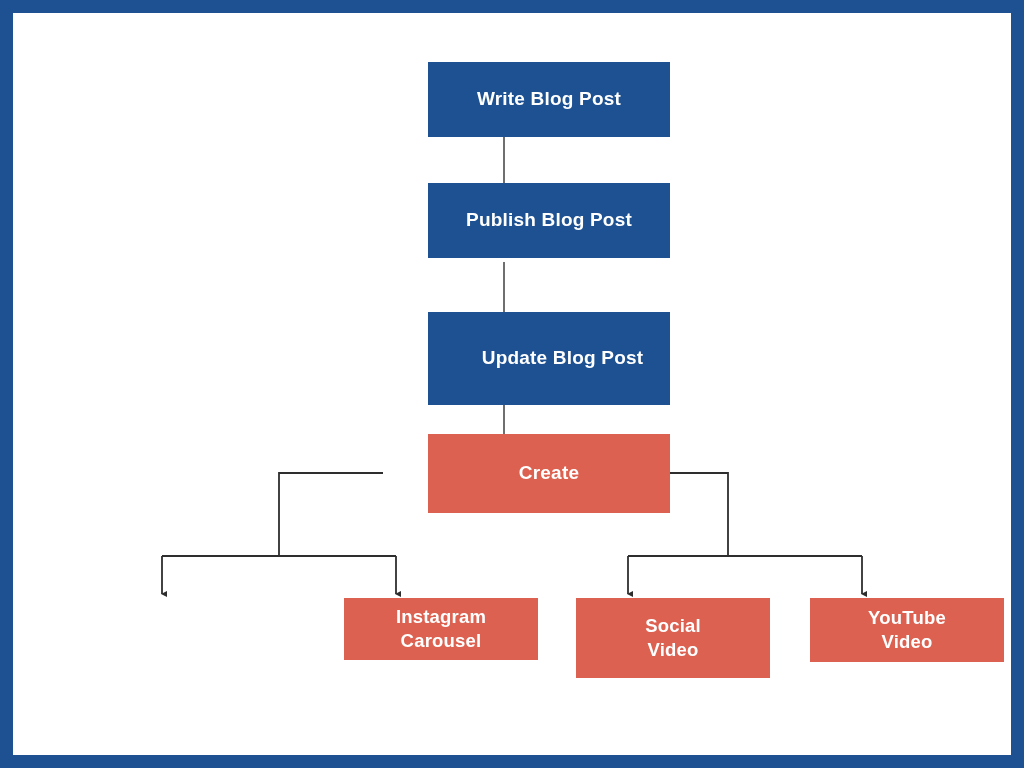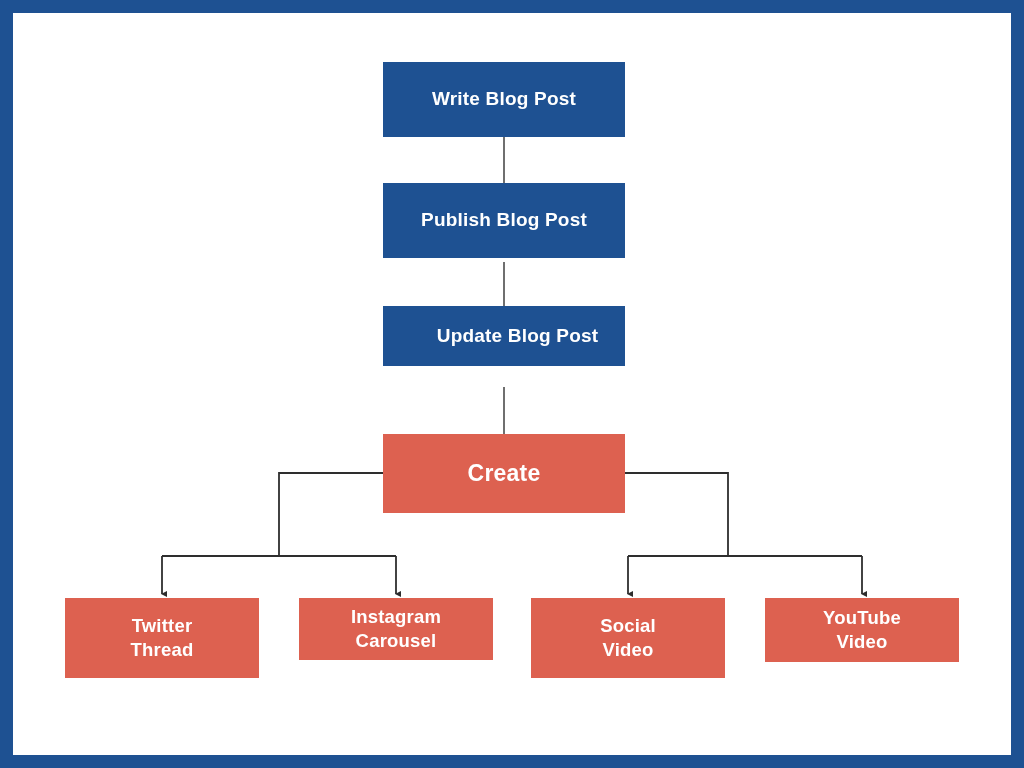--- a/index.html
+++ b/index.html
@@ -38,30 +38,31 @@
     position: absolute;
     display: flex;
     align-items: center;
     justify-content: center;
     text-align: center;
     color: #ffffff;
     font-weight: bold;
     line-height: 1.28;
     letter-spacing: 0.2px;
     user-select: none;
+    margin-left: 45px;
   }
   .node.blue  { background: #1e5192; }
   .node.red   { background: #dd6150; }
   .node-label {
     display: block;
     padding: 0 10px;
     white-space: pre-line;
   }
   .stage-node  { font-size: 19px; }
-  .create-node { font-size: 23px; }
+  .create-node { font-size: 19px; }
   .leaf-node   { font-size: 18.5px; }
 
   
   #brand-logo {
     position: absolute;
     right: 12px;
     bottom: 12px;
     display: flex;
     align-items: flex-end;
     height: 34px;
@@ -123,32 +124,28 @@
     </svg>
 
     <div class="node blue stage-node" style="left:370px; top:49px; width:242px; height:75px;">
       <span class="node-label">Write Blog Post</span>
     </div>
 
     <div class="node blue stage-node" style="left:370px; top:170px; width:242px; height:75px;">
       <span class="node-label">Publish Blog Post</span>
     </div>
 
-    <div class="node blue stage-node" style="left:370px; top:293px; width:242px; height:60px;padding-left:27px;">
+    <div class="node blue stage-node" style="left:370px; top:299px; width:242px; height:93px;padding-left:27px;">
       <span class="node-label">Update Blog Post</span>
     </div>
 
     <div class="node red create-node" style="left:370px; top:421px; width:242px; height:79px;">
       <span class="node-label">Create</span>
     </div>
 
-    <div class="node red leaf-node" style="left:52px; top:585px; width:194px; height:80px;">
-      <span class="node-label">Twitter
-Thread</span>
-    </div>
 
     <div class="node red leaf-node" style="left:286px; top:585px; width:194px; height:62px;">
       <span class="node-label">Instagram
 Carousel</span>
     </div>
 
     <div class="node red leaf-node" style="left:518px; top:585px; width:194px; height:80px;text-align:center;">
       <span class="node-label">Social
 Video</span>
     </div>

